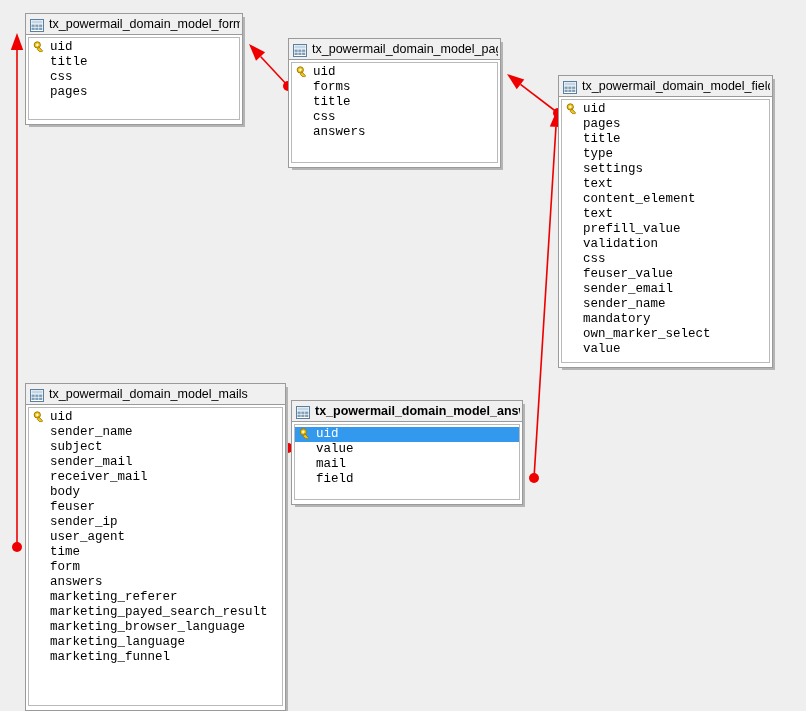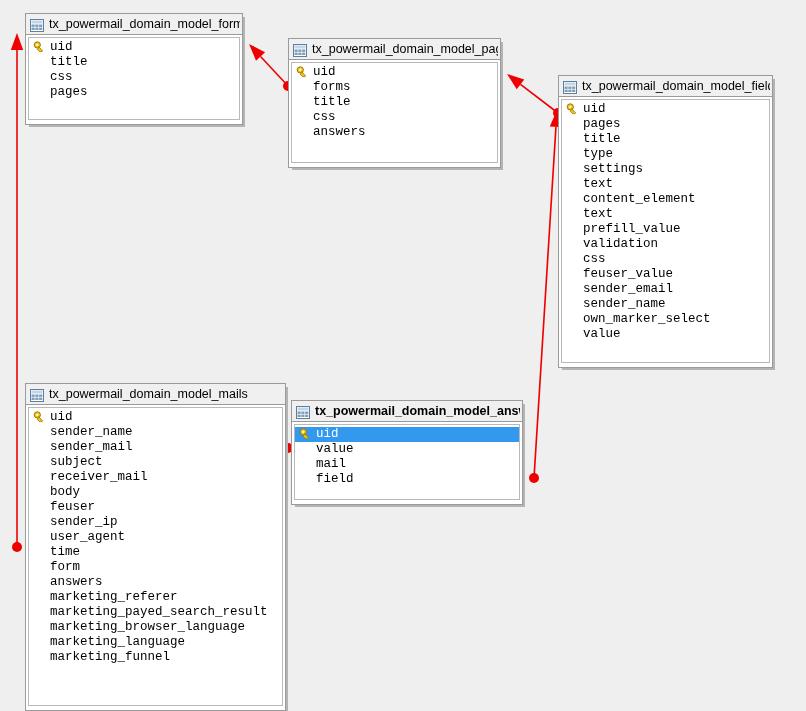--- a/index.html
+++ b/index.html
@@ -283,20 +283,24 @@
           <div class="col-row">
             <span class="key-slot"></span>
             <span class="col-name">sender_email</span>
           </div>
           <div class="col-row">
             <span class="key-slot"></span>
             <span class="col-name">sender_name</span>
           </div>
           <div class="col-row">
             <span class="key-slot"></span>
+            <span class="col-name">mandatory</span>
+          </div>
+          <div class="col-row">
+            <span class="key-slot"></span>
             <span class="col-name">own_marker_select</span>
           </div>
           <div class="col-row">
             <span class="key-slot"></span>
             <span class="col-name">value</span>
           </div>
         </div>
       </div>
       <div class="table-node" style="left: 25px; top: 383px; width: 261px; height: 328px;">
         <div class="table-header">
@@ -320,25 +324,25 @@
                 <path d="M5.6 5.6 L9.6 9.9 L8.4 11.1 L7.5 10.2 L6.8 10.9 L5.9 10.0 L4.4 8.5 Z" fill="#f5c518" stroke="#9a7a06" stroke-width="0.9" stroke-linejoin="round"></path>
               </svg></span>
             <span class="col-name">uid</span>
           </div>
           <div class="col-row">
             <span class="key-slot"></span>
             <span class="col-name">sender_name</span>
           </div>
           <div class="col-row">
             <span class="key-slot"></span>
+            <span class="col-name">subject</span>
+          </div>
+          <div class="col-row">
+            <span class="key-slot"></span>
             <span class="col-name">sender_mail</span>
-          </div>
-          <div class="col-row">
-            <span class="key-slot"></span>
-            <span class="col-name">subject</span>
           </div>
           <div class="col-row">
             <span class="key-slot"></span>
             <span class="col-name">receiver_mail</span>
           </div>
           <div class="col-row">
             <span class="key-slot"></span>
             <span class="col-name">body</span>
           </div>
           <div class="col-row">

